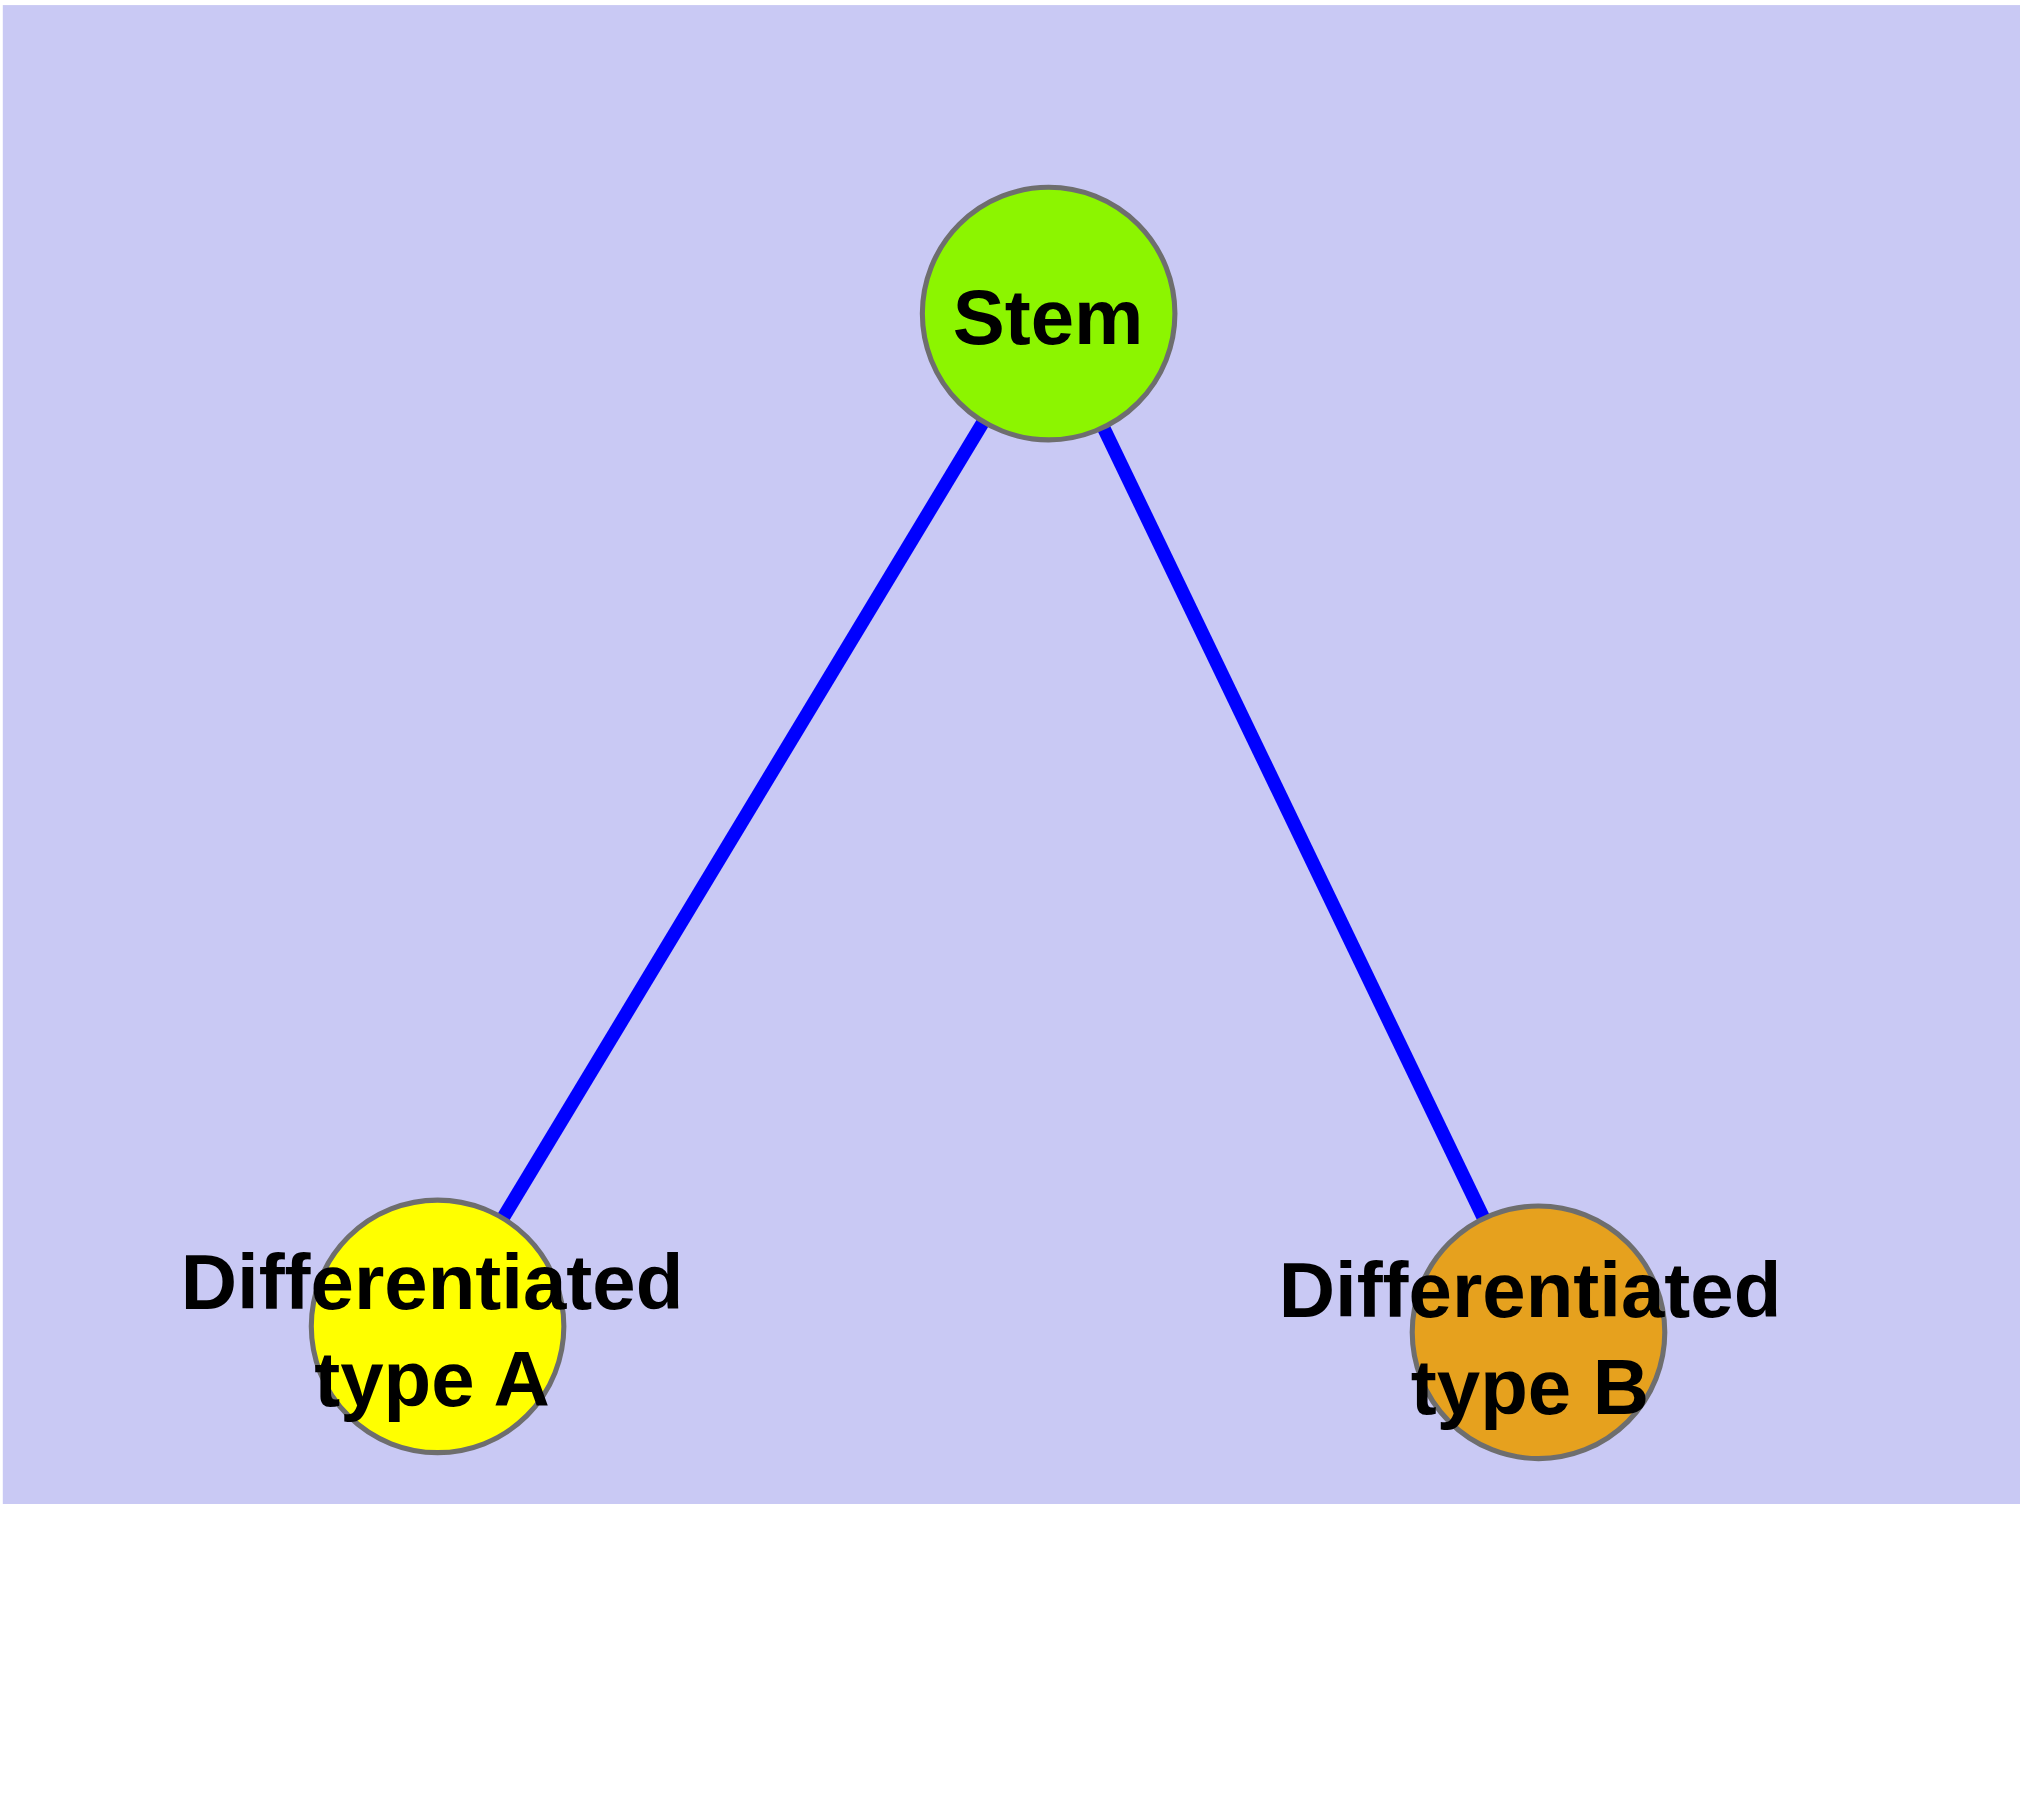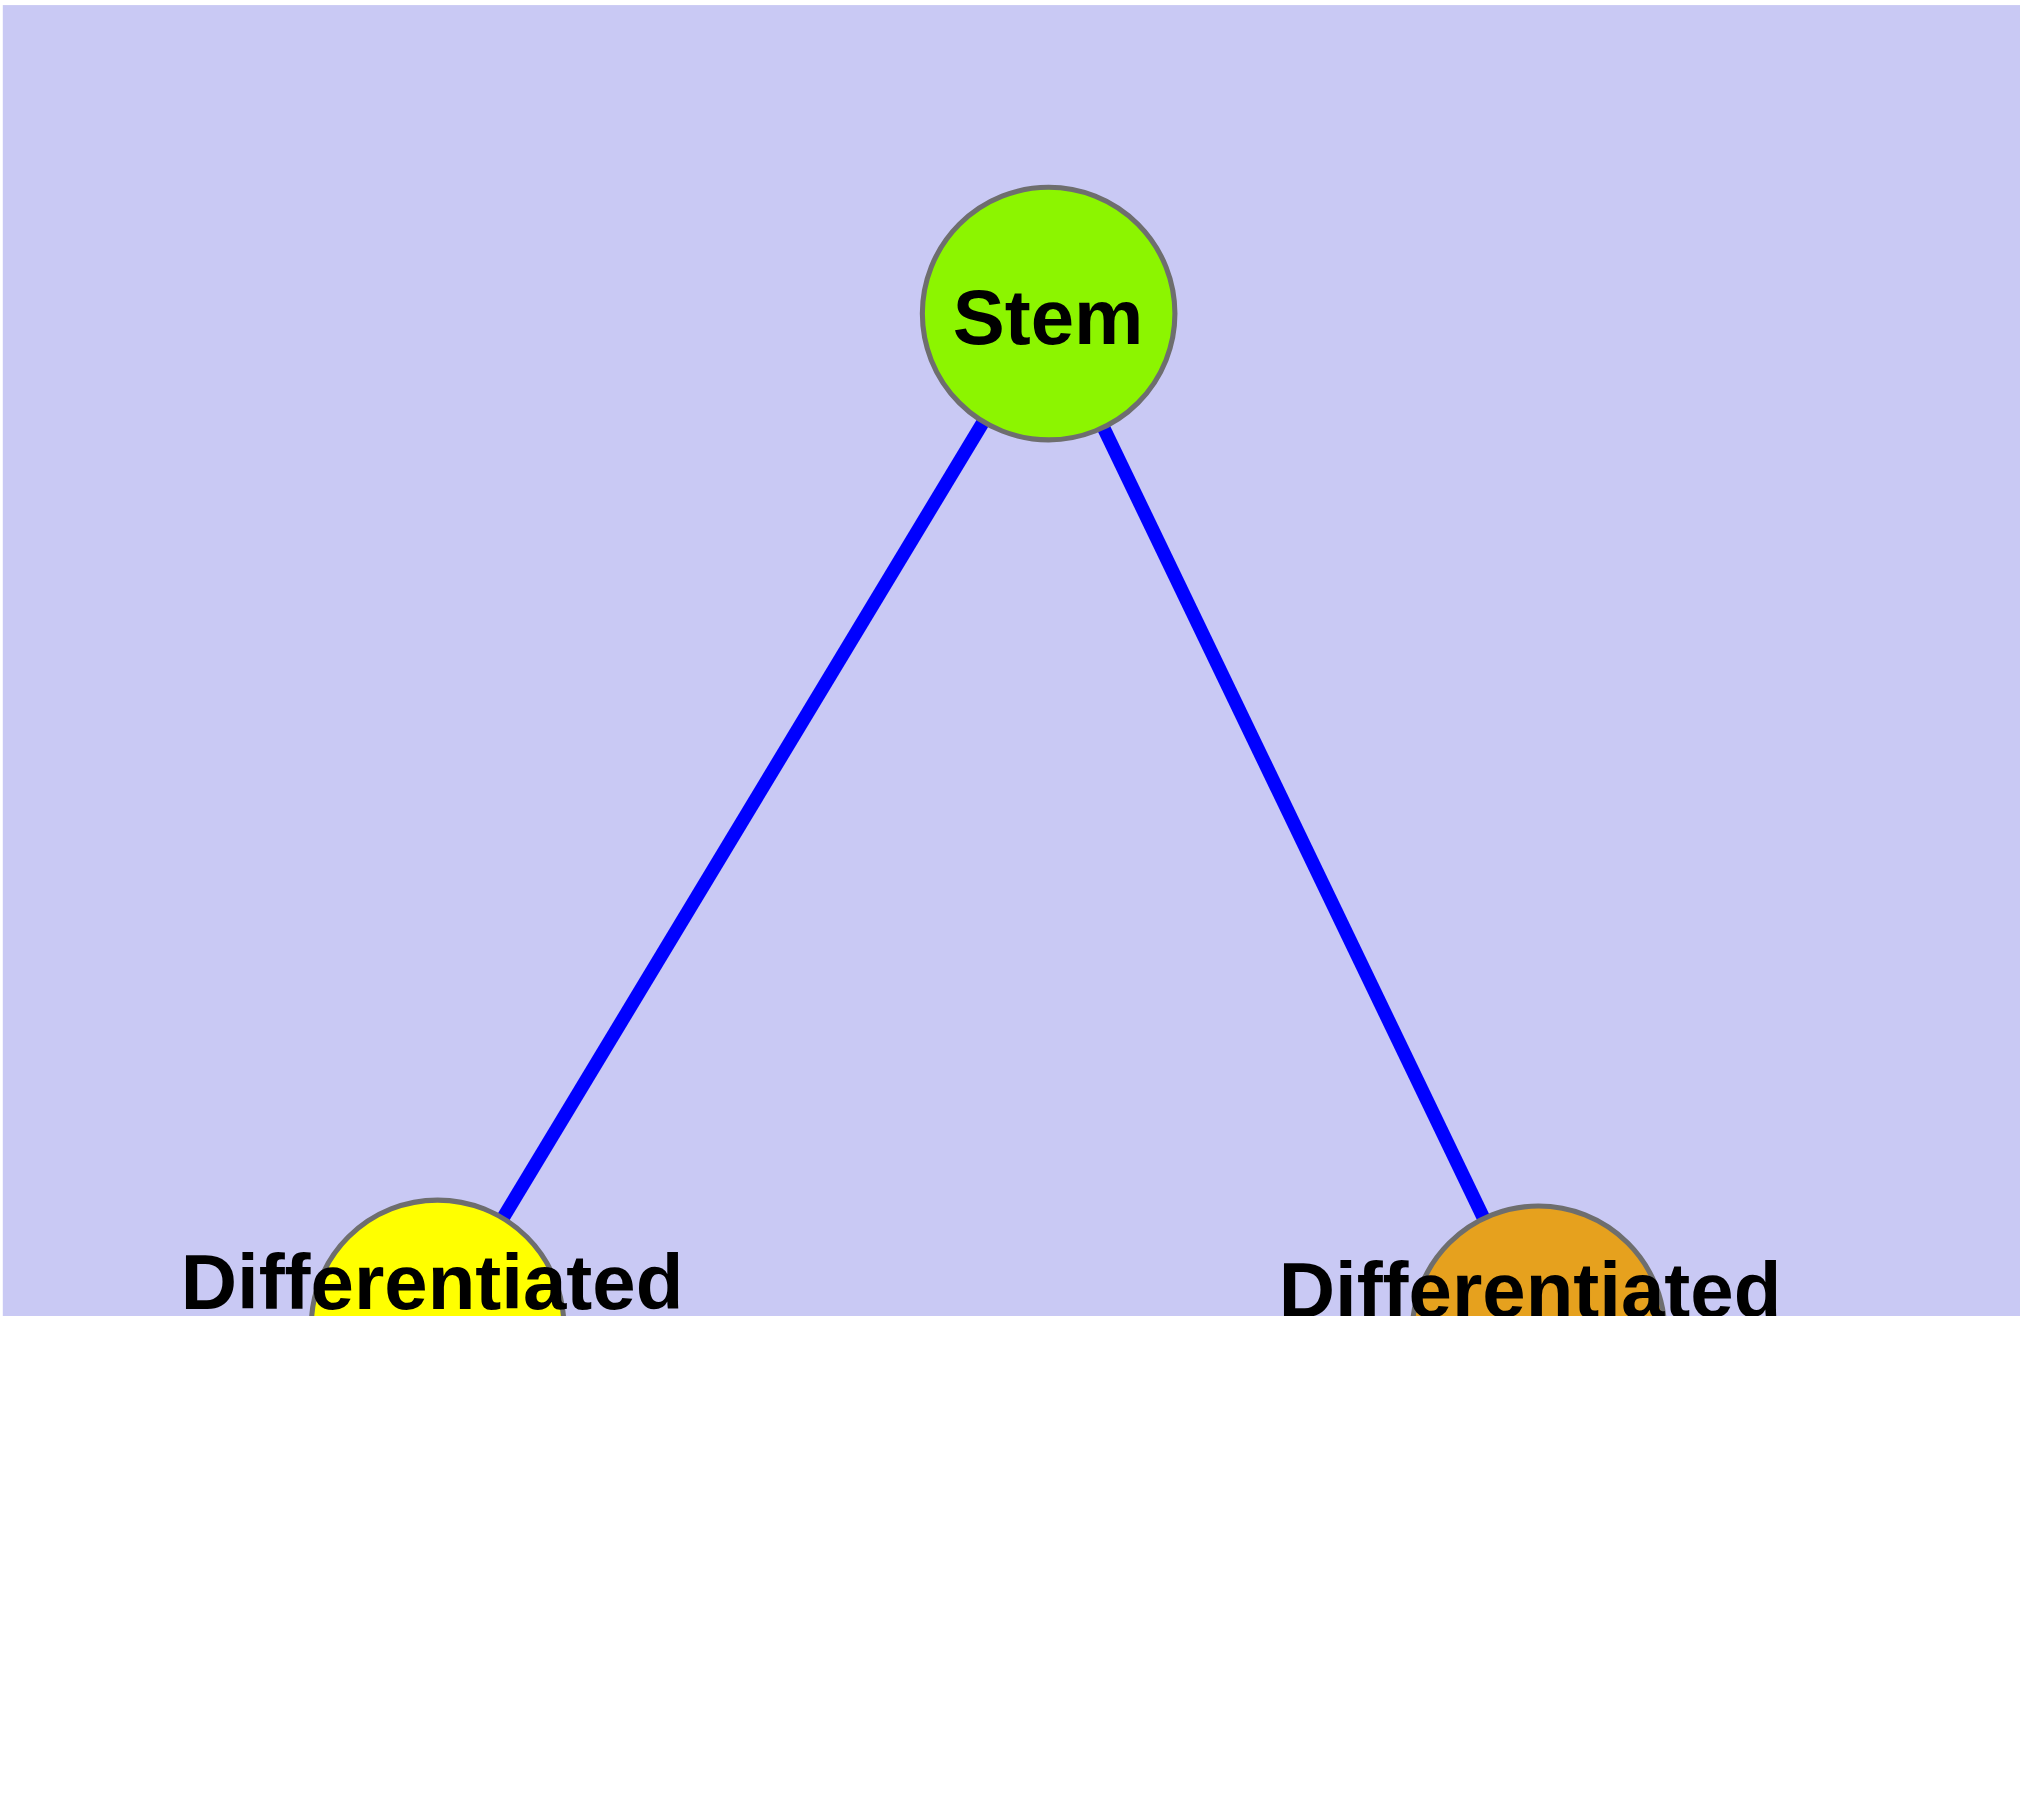--- a/index.html
+++ b/index.html
@@ -2,21 +2,21 @@
 <html style="font-size:13.6px"><head>
 <meta charset="utf-8">
 <style>
   html, body {
     margin: 0;
     padding: 0;
   }
   .page {
     position: relative;
     width: 2021px;
-    height: 1316px;
+    height: 1504px;
     background: #ffffff;
     overflow: hidden;
     font-family: "Liberation Sans", sans-serif;
   }
   .diagram-svg {
     position: absolute;
     left: 0;
     top: 0;
     display: block;
   }

